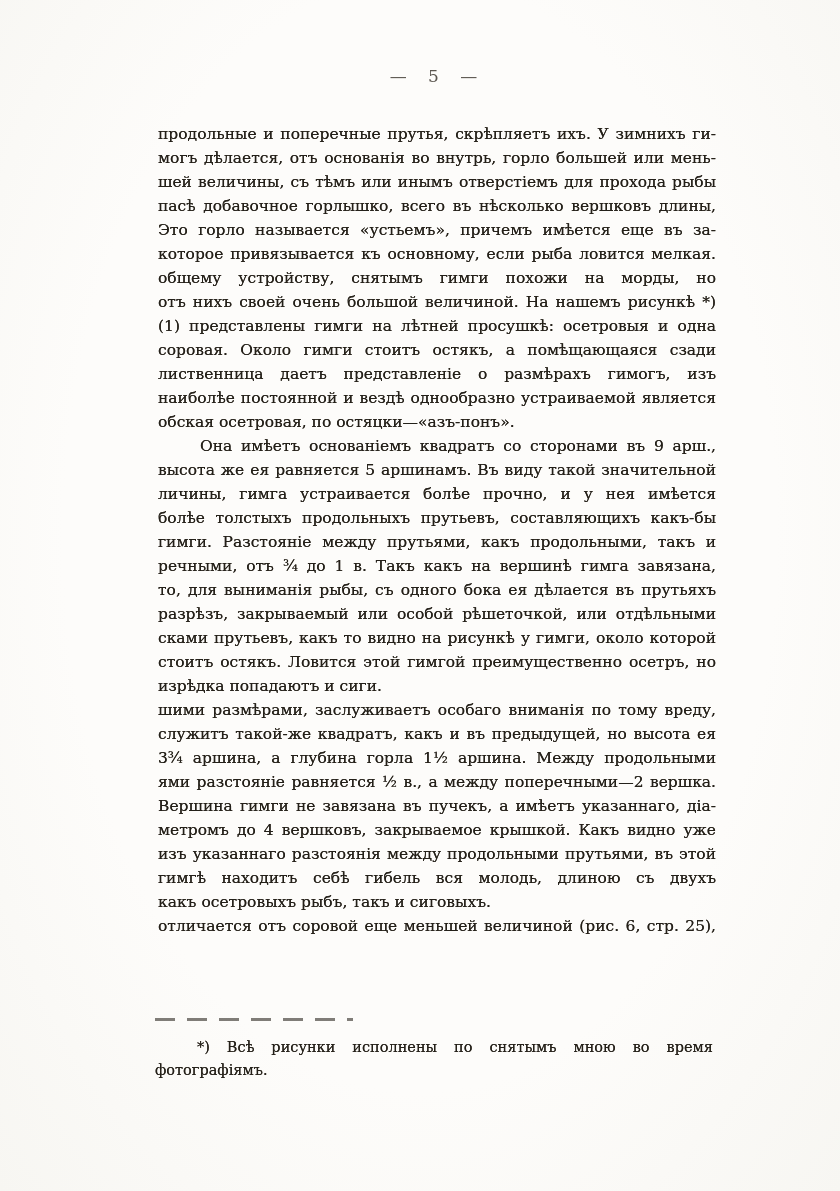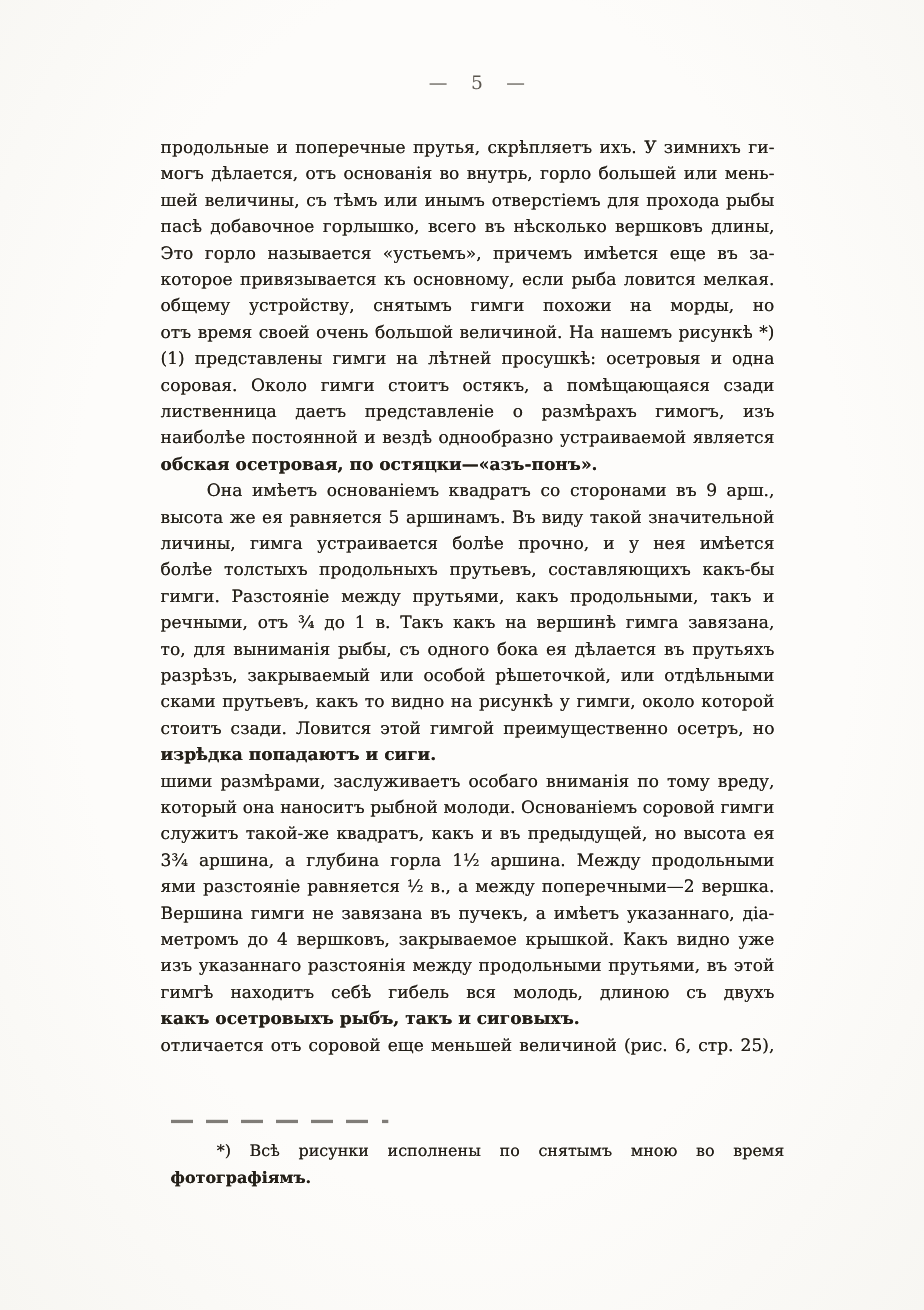--- a/index.html
+++ b/index.html
@@ -25,35 +25,34 @@
     height: 24px;
     text-align: center;
     font-size: 17px;
     color: #5b564f;
     word-spacing: 14px;
     letter-spacing: 1px;
   }
   .body-text {
     position: absolute;
     top: 122px;
-    left: 146px;
+    left: 158px;
     width: 558px;
   }
   .line {
     height: 24px;
     line-height: 24px;
     overflow: hidden;
     font-size: 15.5px;
     text-align: justify;
     text-align-last: justify;
     text-shadow: 0 0 0.45px rgba(35, 28, 20, 0.85);
   }
   .line-last {
     text-align-last: left;
-    font-weight: bold;
   }
   .line-indent {
     padding-left: 42px;
   }
   .fn-rule {
     position: absolute;
     top: 1018px;
     left: 155px;
     width: 198px;
     height: 3px;
@@ -80,43 +79,42 @@
 
   <div class="body-text" id="body-text">
       <div class="para">
         <div class="line">продольные и поперечные прутья, скрѣпляетъ ихъ. У зимнихъ ги-</div>
         <div class="line">могъ дѣлается, отъ основанія во внутрь, горло большей или мень-</div>
         <div class="line">шей величины, съ тѣмъ или инымъ отверстіемъ для прохода рыбы</div>
         <div class="line">пасѣ добавочное горлышко, всего въ нѣсколько вершковъ длины,</div>
         <div class="line">Это горло называется «устьемъ», причемъ имѣется еще въ за-</div>
         <div class="line">которое привязывается къ основному, если рыба ловится мелкая. По</div>
         <div class="line">общему устройству, снятымъ гимги похожи на морды, но отличаются</div>
-        <div class="line">отъ время своей очень большой величиной. На нашемъ рисункѣ *)</div>
+        <div class="line">отъ нихъ своей очень большой величиной. На нашемъ рисункѣ *)</div>
         <div class="line">(1) представлены гимги на лѣтней просушкѣ: осетровыя и одна</div>
         <div class="line">соровая. Около гимги стоитъ остякъ, а помѣщающаяся сзади</div>
         <div class="line">лиственница даетъ представленіе о размѣрахъ гимогъ, изъ которыхъ</div>
         <div class="line">наиболѣе постоянной и вездѣ однообразно устраиваемой является</div>
         <div class="line line-last">обская осетровая, по остяцки—«азъ-понъ».</div>
       </div>
       <div class="para">
         <div class="line line-indent">Она имѣетъ основаніемъ квадратъ со сторонами въ 9 арш.,</div>
         <div class="line">высота же ея равняется 5 аршинамъ. Въ виду такой значительной ве-</div>
         <div class="line">личины, гимга устраивается болѣе прочно, и у нея имѣется нѣсколько</div>
         <div class="line">болѣе толстыхъ продольныхъ прутьевъ, составляющихъ какъ-бы остовъ</div>
         <div class="line">гимги. Разстояніе между прутьями, какъ продольными, такъ и попе-</div>
         <div class="line">речными, отъ ¾ до 1 в. Такъ какъ на вершинѣ гимга завязана,</div>
         <div class="line">то, для выниманія рыбы, съ одного бока ея дѣлается въ прутьяхъ</div>
         <div class="line">разрѣзъ, закрываемый или особой рѣшеточкой, или отдѣльными ку-</div>
         <div class="line">сками прутьевъ, какъ то видно на рисункѣ у гимги, около которой</div>
-        <div class="line">стоитъ сзади. Ловится этой гимгой преимущественно осетръ, но</div>
+        <div class="line">стоитъ остякъ. Ловится этой гимгой преимущественно осетръ, но</div>
         <div class="line line-last">изрѣдка попадаютъ и сиги.</div>
       </div>
       <div class="para">
         <div class="line">шими размѣрами, заслуживаетъ особаго вниманія по тому вреду,</div>
-        <div class="line">который она наноситъ рыбной молоди. Основаніемъ соровой гимги</div>
         <div class="line">служитъ такой-же квадратъ, какъ и въ предыдущей, но высота ея</div>
         <div class="line">3¾ аршина, а глубина горла 1½ аршина. Между продольными пруть-</div>
         <div class="line">ями разстояніе равняется ½ в., а между поперечными—2 вершка.</div>
         <div class="line">Вершина гимги не завязана въ пучекъ, а имѣетъ указаннаго, діа-</div>
         <div class="line">метромъ до 4 вершковъ, закрываемое крышкой. Какъ видно уже</div>
         <div class="line">изъ указаннаго разстоянія между продольными прутьями, въ этой</div>
         <div class="line">гимгѣ находитъ себѣ гибель вся молодь, длиною съ двухъ вершковъ,</div>
         <div class="line line-last">какъ осетровыхъ рыбъ, такъ и сиговыхъ.</div>
       </div>
       <div class="para">

